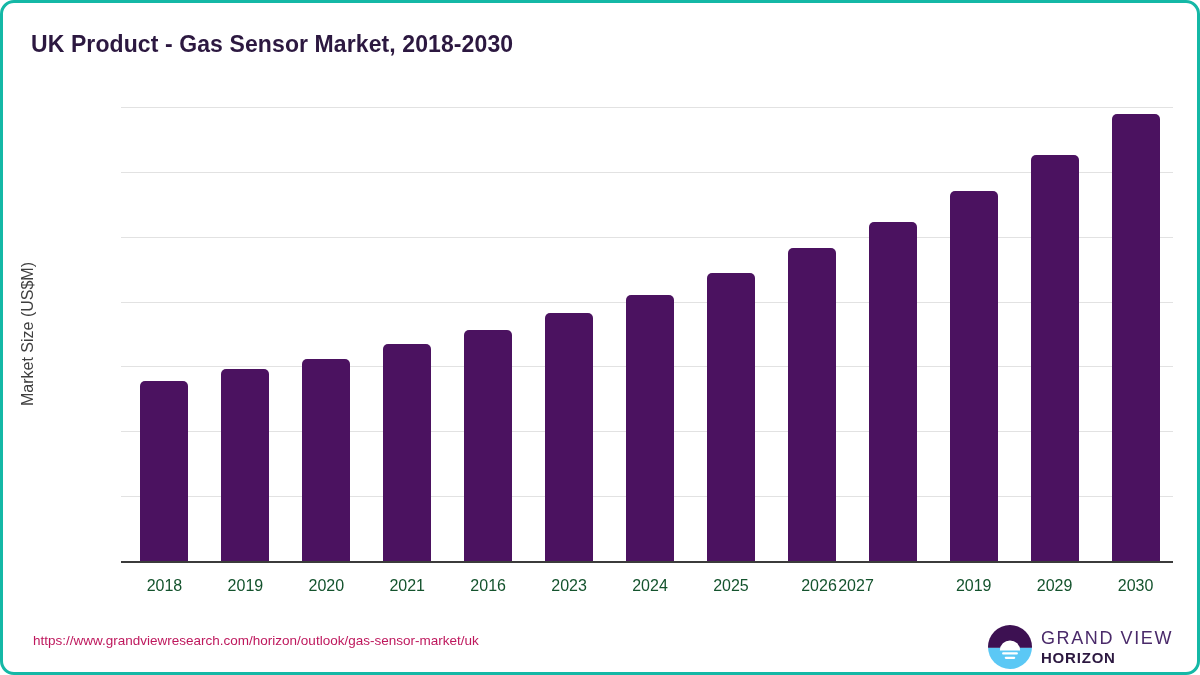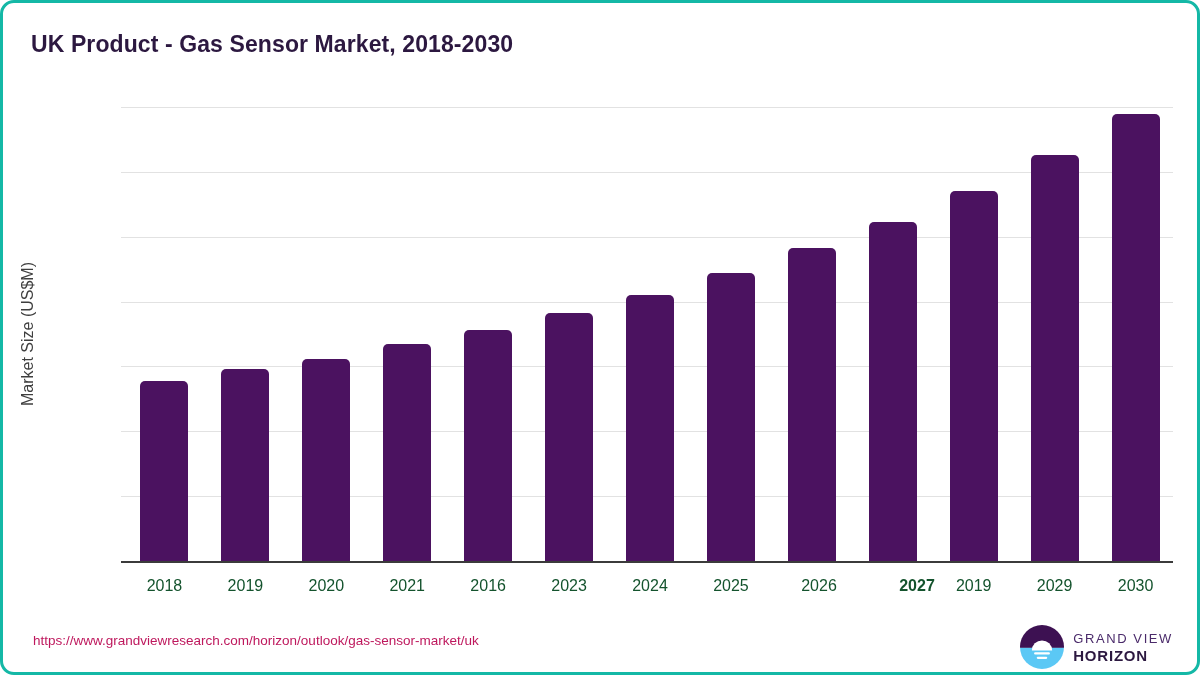--- a/index.html
+++ b/index.html
@@ -92,21 +92,21 @@
     width: 44px; height: 44px;
     flex: 0 0 44px;
   }
   #logo-text {
     display: flex;
     flex-direction: column;
     justify-content: center;
     line-height: 1;
   }
   #logo-line1 {
-    font-size: 13px;
+    font-size: 18px;
     letter-spacing: 1.6px;
     color: #4a2a6a;
     font-weight: normal;
   }
   #logo-line2 {
     font-size: 15px;
     letter-spacing: 0.8px;
     color: #2c1840;
     font-weight: bold;
     margin-top: 3px;
@@ -150,21 +150,21 @@
 
   <div class="xtick-label" style="left: 3.46154px;">2018</div>
       <div class="xtick-label" style="left: 84.3846px;">2019</div>
       <div class="xtick-label" style="left: 165.308px;">2020</div>
       <div class="xtick-label" style="left: 246.231px;">2021</div>
       <div class="xtick-label" style="left: 327.154px;">2016</div>
       <div class="xtick-label" style="left: 408.077px;">2023</div>
       <div class="xtick-label" style="left: 489px; text-align: center;">2024</div>
       <div class="xtick-label" style="left: 569.923px;">2025</div>
       <div class="xtick-label" style="left: 658px; text-align: center;">2026</div>
-      <div class="xtick-label" style="left: 756px; font-weight: bold;">2027</div>
+      <div class="xtick-label" style="left: 695px;">2027</div>
       <div class="xtick-label" style="left: 812.692px;">2019</div>
       <div class="xtick-label" style="left: 893.615px;">2029</div>
       <div class="xtick-label" style="left: 974.538px;">2030</div>
     </div>
 
   <div id="source-url">https://www.grandviewresearch.com/horizon/outlook/gas-sensor-market/uk</div>
 
   <div id="logo">
     <svg id="logo-mark" viewBox="0 0 100 100">
       <defs>

